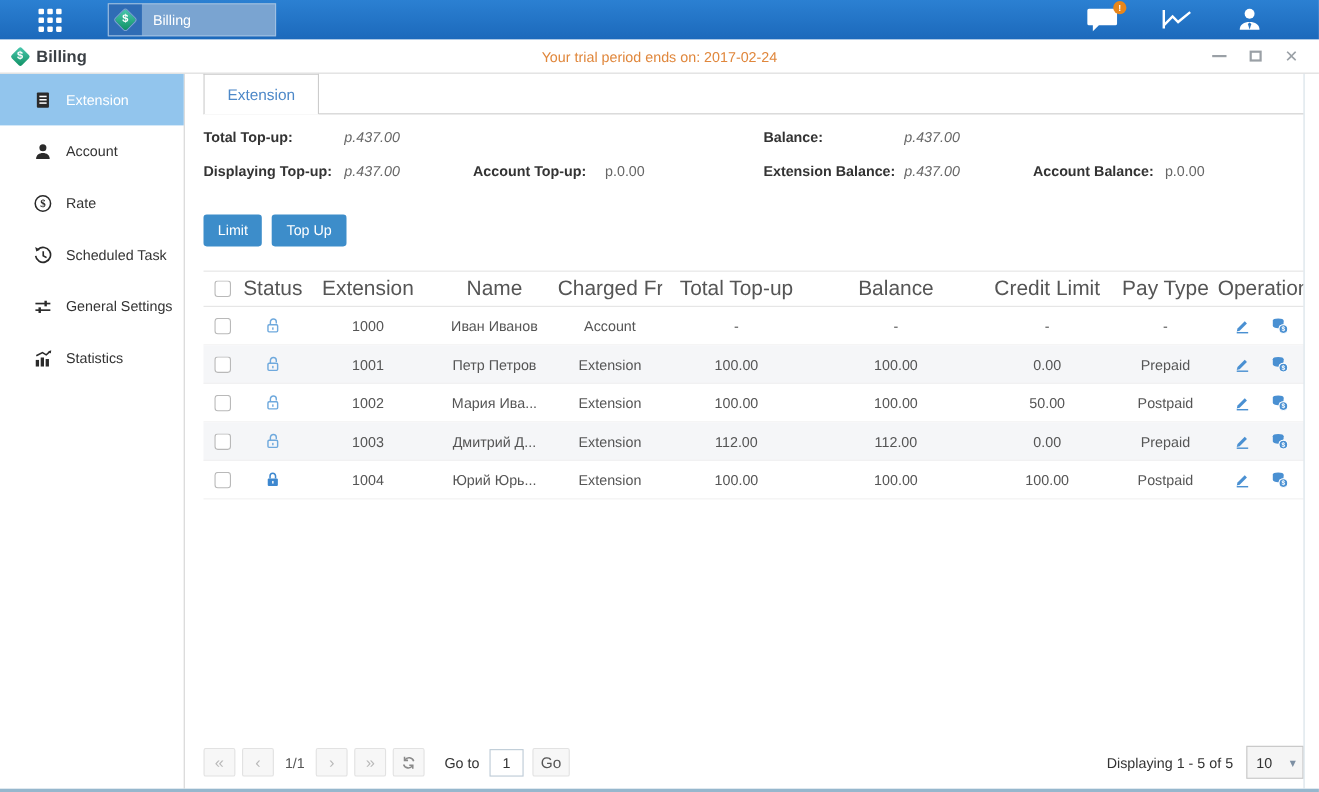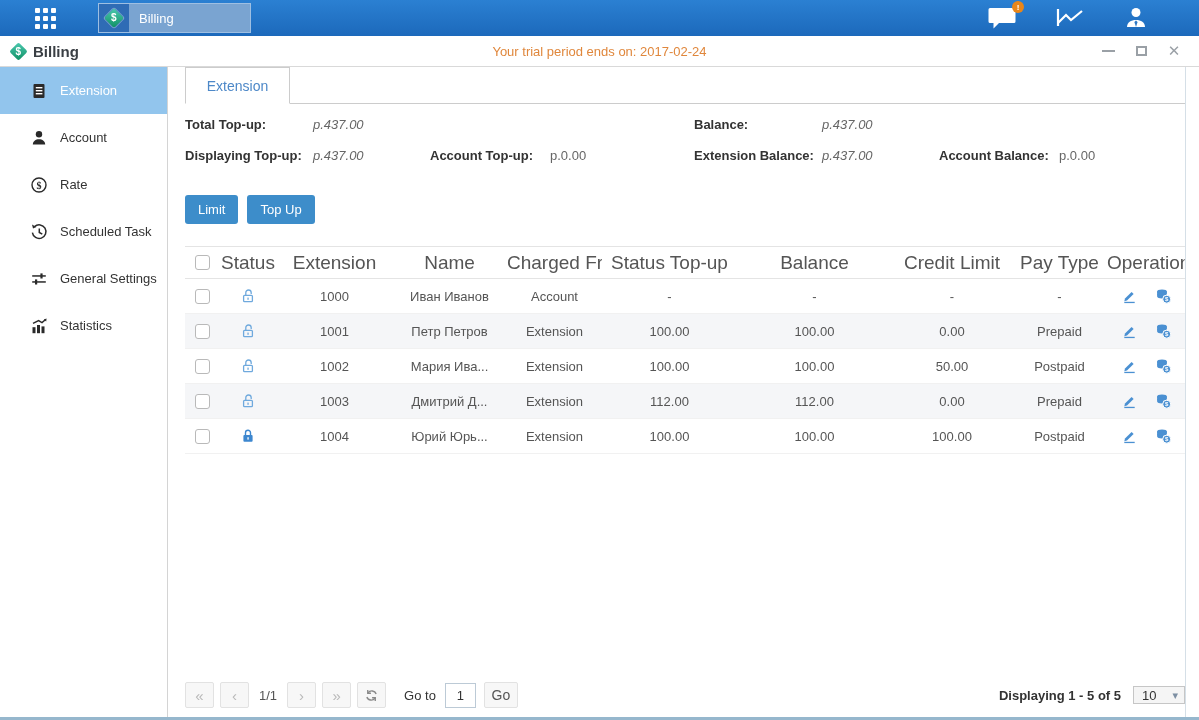--- a/index.html
+++ b/index.html
@@ -65,22 +65,22 @@
   .ops { display:flex; justify-content:center; gap:18px; align-items:center; }
   .op-icon { cursor:pointer; display:flex; }
 
   .pagination { margin-top:auto; margin-bottom:9px; display:flex; align-items:center; flex-shrink:0; }
   .pg-btn { width:29px; height:26px; background:#f7f7f7; border:1px solid #e2e2e2; border-radius:2px; display:flex; align-items:center; justify-content:center; color:#b9b9b9; font-size:15px; margin-right:6px; cursor:pointer; }
   .pg-indicator { color:#555; font-size:13px; margin:0 10px 0 4px; }
   .goto-label { font-size:13px; color:#333; margin:0 9px 0 12px; }
   .goto-input { width:31px; height:25px; border:1px solid #bccad6; text-align:center; font-size:13px; color:#333; font-family:"Liberation Sans", sans-serif; }
   .go-btn { width:34px; margin-left:8px; color:#555; font-size:14px; }
   .pg-right { margin-left:auto; display:flex; align-items:center; }
-  .displaying { font-size:13px; color:#333;font-weight:bold; }
-  .page-size { margin-left:12px; width:52px; height:18px; background:#f5f5f5; border:1px solid #c6c6c6; display:flex; align-items:center; font-size:13px; color:#333; padding:0 6px 0 8px; cursor:pointer; }
+  .displaying { font-size:13px; color:#333; }
+  .page-size { margin-left:12px; width:52px; height:30px; background:#f5f5f5; border:1px solid #c6c6c6; display:flex; align-items:center; font-size:13px; color:#333; padding:0 6px 0 8px; cursor:pointer; }
   .page-size .caret { margin-left:auto; color:#7d8fa3; font-size:11px; }
 </style>
 </head>
 <body>
 
 <div class="window">
 
   <div class="taskbar">
     <div class="grid-icon">
       <span></span>
@@ -250,21 +250,21 @@
 
         <div class="table">
           <div class="thead">
             <div class="tcell">
                 <span class="cb"></span>
               </div>
             <div class="tcell">Status</div>
             <div class="tcell">Extension</div>
             <div class="tcell">Name</div>
             <div class="tcell">Charged From</div>
-            <div class="tcell">Status Top-up</div>
+            <div class="tcell">Total Top-up</div>
             <div class="tcell">Balance</div>
             <div class="tcell">Credit Limit</div>
             <div class="tcell">Pay Type</div>
             <div class="tcell">Operation</div>
           </div>
           <div>
   <div class="trow">
     <div class="tcell">
                   <span class="cb"></span>
                 </div>

